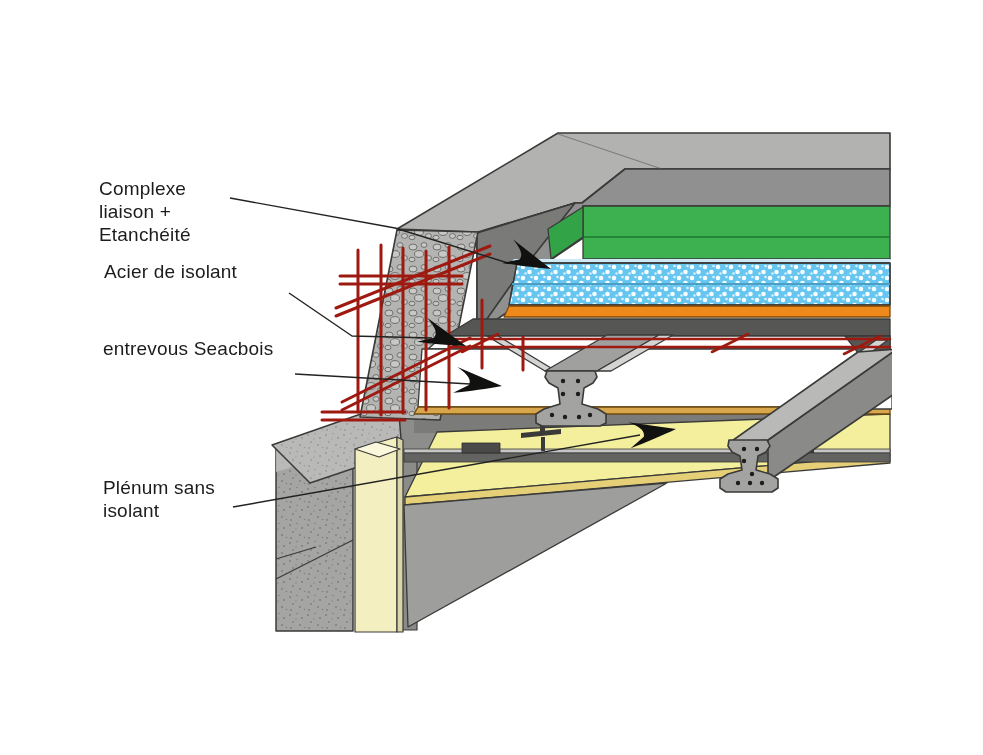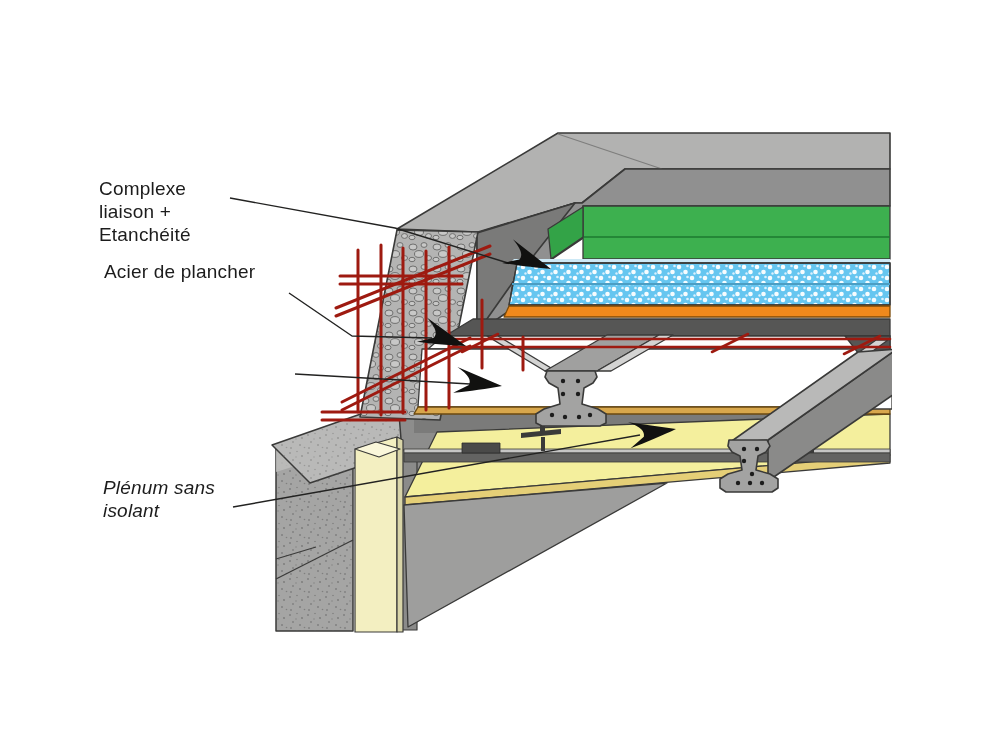--- a/index.html
+++ b/index.html
@@ -214,22 +214,23 @@
     </g>
   </g>
 </svg>
 
 <div class="lbl" style="left:99px;top:177px;">
   <div>Complexe</div>
   <div>liaison +</div>
   <div>Etanchéité</div>
 </div>
 <div class="lbl" style="left:104px;top:260px;">
-  <div>Acier de plancher</div>
+  <div>Acier de isolant</div>
 </div>
 <div class="lbl" style="left:103px;top:337px;">
-</div>
-<div class="lbl" style="left:103px;top:476px;font-style:italic;">
+  <div>entrevous Seacbois</div>
+</div>
+<div class="lbl" style="left:103px;top:476px;">
   <div>Plénum sans</div>
   <div>isolant</div>
 </div>
 
 </div>
 
 </body></html>

